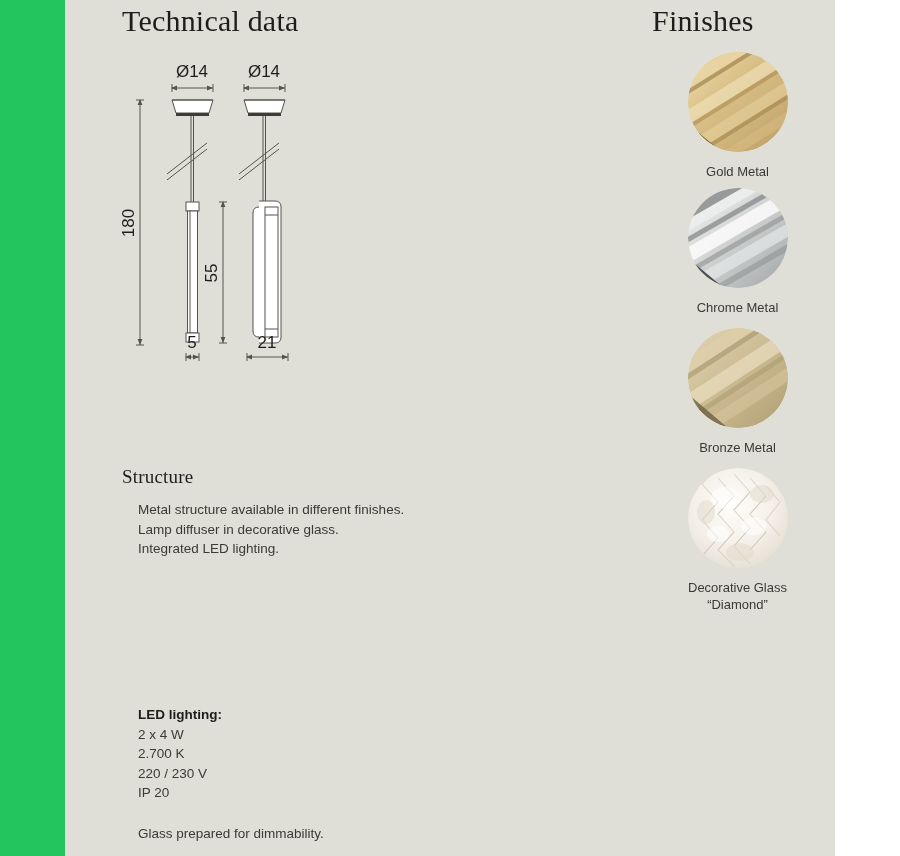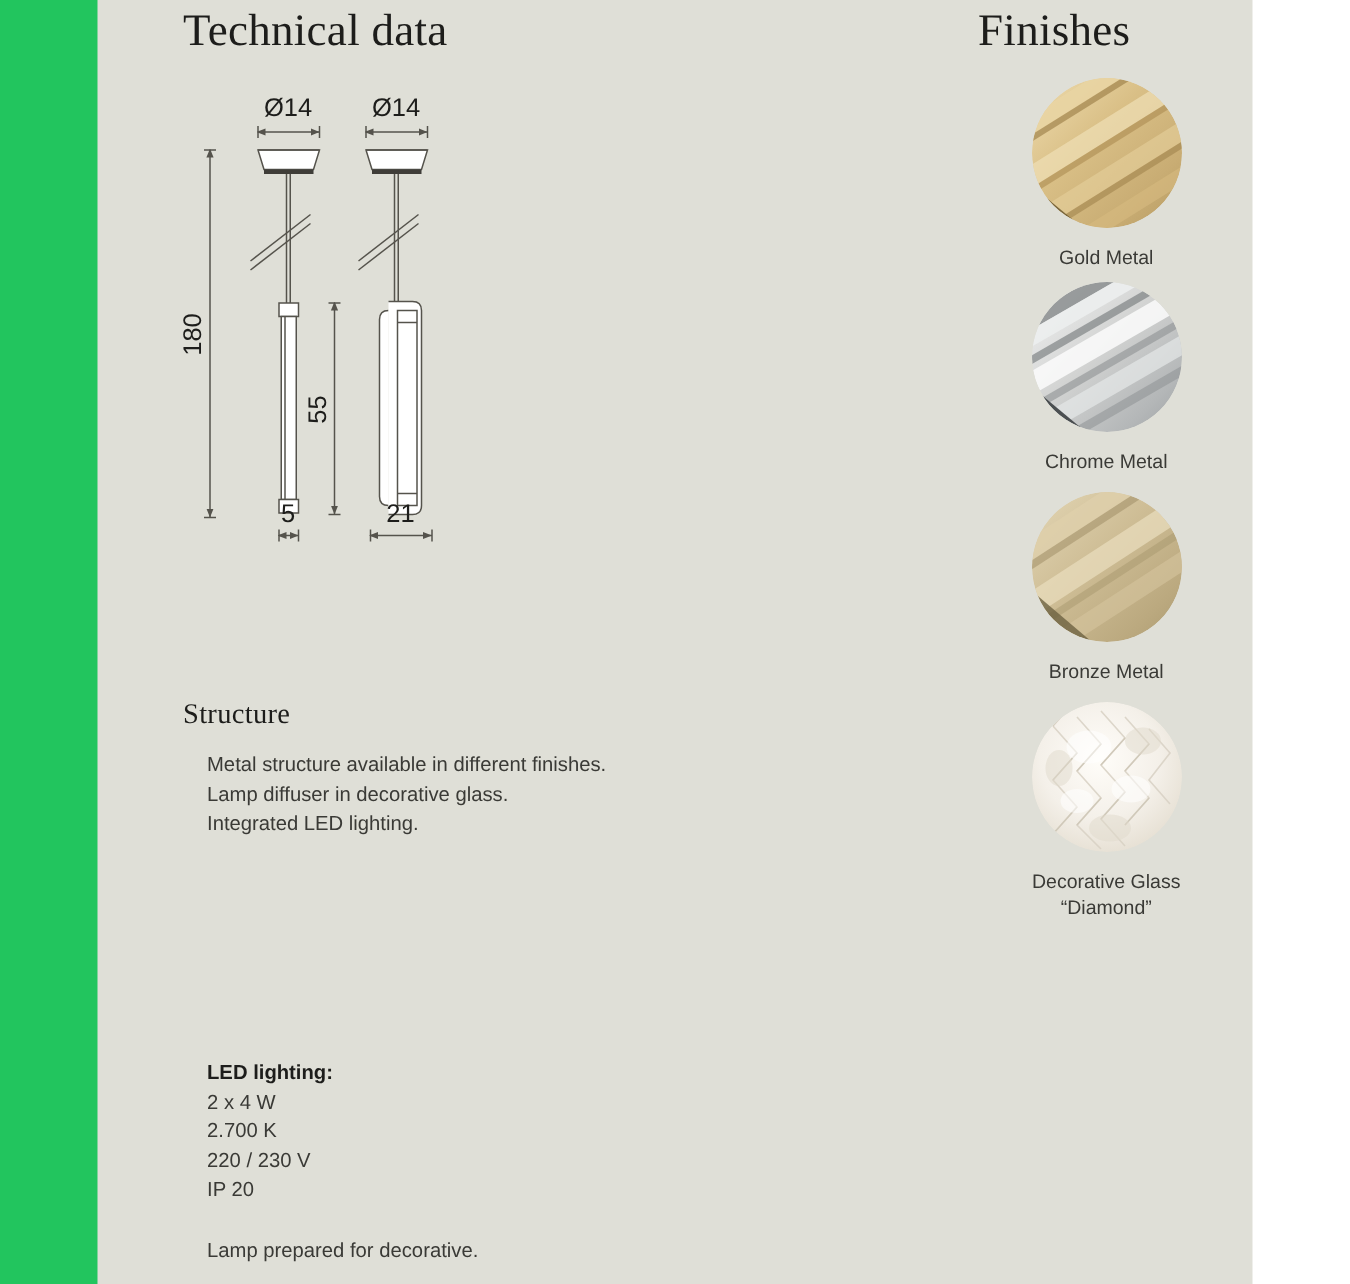--- a/index.html
+++ b/index.html
@@ -171,21 +171,21 @@
   </div>
 
   <div class="body-txt" id="spec-body">
     <div class="bold">LED lighting:</div>
     <div>2 x 4 W</div>
     <div>2.700 K</div>
     <div>220 / 230 V</div>
     <div>IP 20</div>
   </div>
 
-  <div class="body-txt" id="spec-note">Lamp prepared for decorative.</div>
+  <div class="body-txt" id="spec-note">Glass prepared for dimmability.</div>
 
   <div id="finishes-list">
 
     <div class="finish">
       <div class="swatch">
         <svg viewBox="0 0 100 100" xmlns="http://www.w3.org/2000/svg">
           <defs>
             <linearGradient id="g-gold" x1="0" y1="0" x2="1" y2="1">
               <stop offset="0%" stop-color="#efdcae"></stop>
               <stop offset="40%" stop-color="#d9bf86"></stop>

